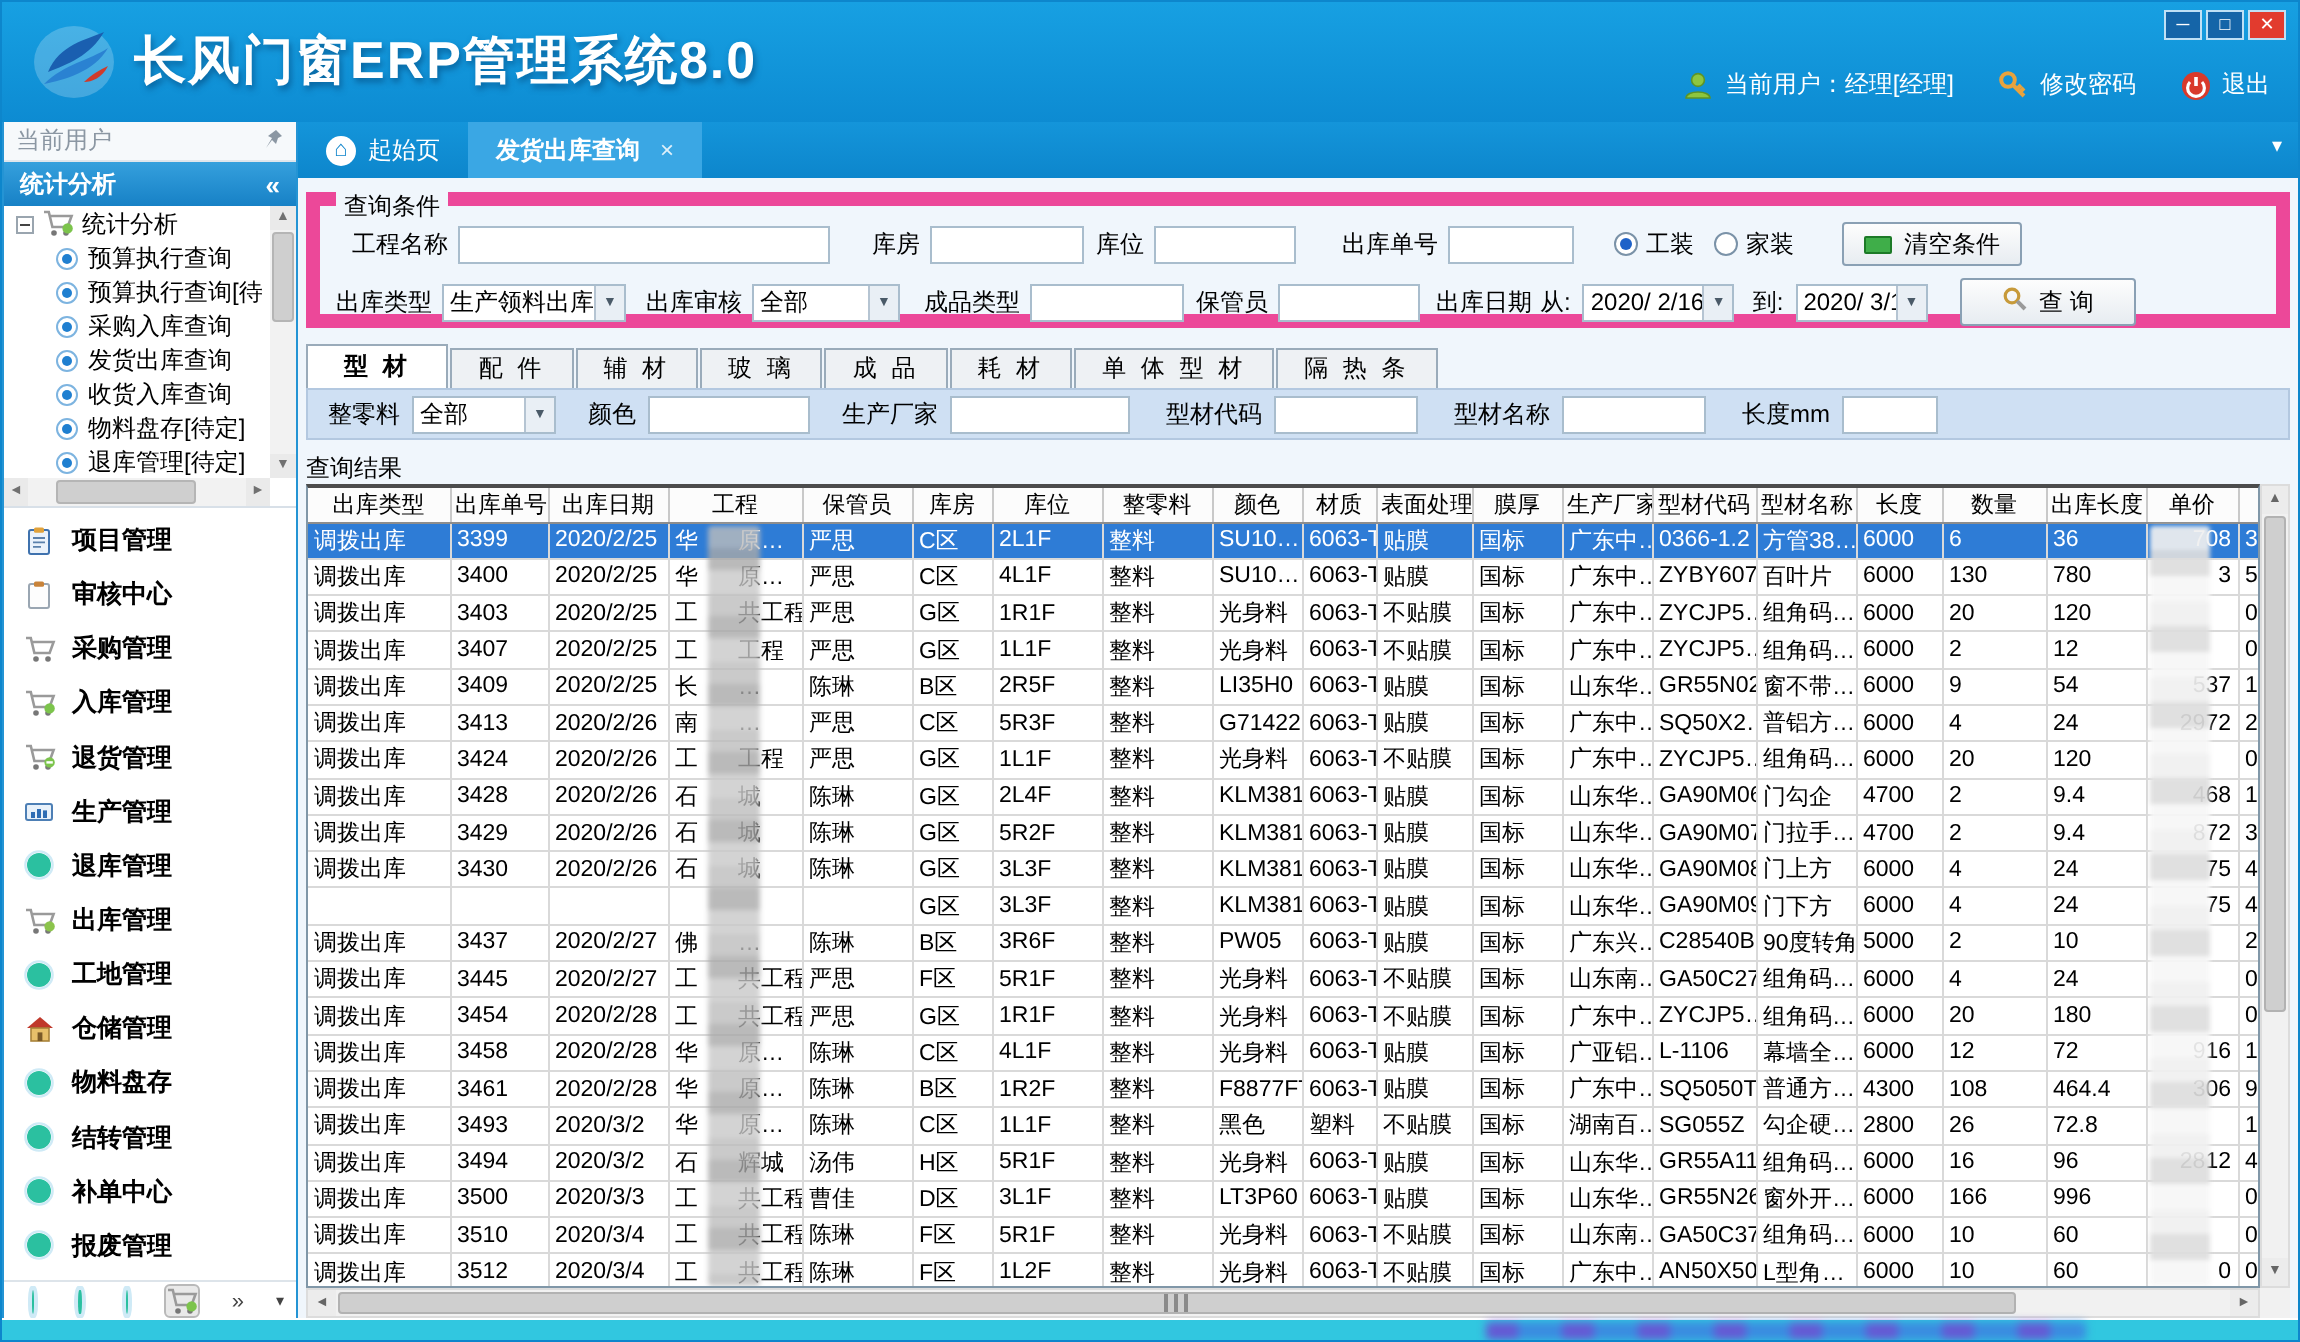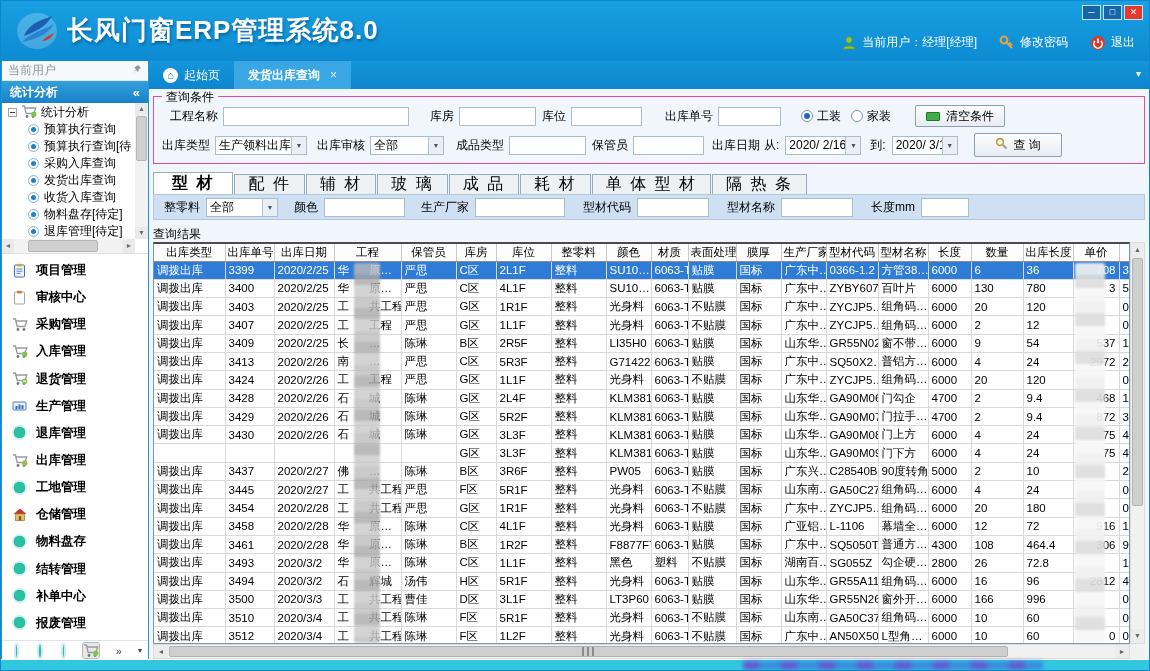--- a/index.html
+++ b/index.html
@@ -64,40 +64,40 @@
   .tabstrip { height:28px; background:linear-gradient(#1495da,#0d86cc); display:flex; align-items:stretch; position:relative; }
   .tab { display:flex; align-items:center; gap:6px; padding:0 14px; color:#fff; font-size:12px; cursor:default; }
   .tab .home-ico { width:15px; height:15px; border-radius:50%; background:#fff; color:#1286cc; font-size:11px;
     line-height:15px; text-align:center; }
   .tab.active { background:#3aa7e4; font-weight:bold; }
   .tab.active .x { font-weight:normal; color:#dff0fa; margin-left:4px; }
   .strip-caret { position:absolute; right:8px; top:7px; color:#fff; font-size:10px; }
 
   
   .content { flex:1; background:#f0f6fc; padding:0 4px; display:flex; flex-direction:column; overflow:hidden; }
-  .groupbox { position:relative; border:1px solid #ec4899; margin-top:7px; height:68px; }
+  .groupbox { position:relative; border:7px solid #ec4899; margin-top:7px; height:68px; }
   .groupbox > .glabel { position:absolute; top:-8px; left:8px; background:#f0f6fc; padding:0 4px; }
   .qrow { position:absolute; left:8px; right:4px; height:22px; display:flex; align-items:center; white-space:nowrap; }
   .qrow.r1 { top:8px; } .qrow.r2 { top:37px; }
   .lbl { display:inline-block; }
   .ipt { height:19px; background:#fff; border:1px solid #a9bdcd; display:inline-flex; align-items:center; padding:0 3px; }
   .sel { padding:0; position:relative; }
   .sel .sv { flex:1; padding:0 3px; overflow:hidden; white-space:nowrap; }
   .da { width:15px; height:100%; background:#e9eff5; border-left:1px solid #b5c4d2; color:#4a5a68;
     font-size:7px; display:flex; align-items:center; justify-content:center; }
   .radio { width:12px; height:12px; border-radius:50%; border:1px solid #7a92a8; background:#fff; position:relative; display:inline-block; }
   .radio.sel-on::after { content:""; position:absolute; left:2px; top:2px; width:6px; height:6px; border-radius:50%; background:#1f62c8; }
   .btn { height:22px; border:1px solid #8aa0b4; background:linear-gradient(#fdfdfd,#e7ecf1); border-radius:2px;
     display:inline-flex; align-items:center; justify-content:center; gap:6px; padding:0 10px; cursor:default; }
   .btn .gi { width:14px; height:9px; background:#3fae49; border:1px solid #1c7a27; border-radius:1px; }
   .btn.search { height:24px; width:88px; }
 
   .mat-tabs { display:flex; align-items:flex-end; margin-top:8px; height:22px; }
   .mtab { height:20px; padding:0 13px; background:#eef1f4; border:1px solid #9aabba; border-bottom:none;
-    display:flex; align-items:center; font-size:16px; letter-spacing:2px; margin-right:1px; cursor:default; }
+    display:flex; align-items:center; font-size:12px; letter-spacing:2px; margin-right:1px; cursor:default; }
   .mtab.active { height:22px; background:#fff; font-weight:bold; padding:0 18px; }
   .filter-band { height:26px; background:#cfe0f3; border:1px solid #b3c8e0; display:flex; align-items:center;
     padding-left:10px; gap:6px; white-space:nowrap; }
   .results-label { margin-top:6px; height:16px; }
 
   
   .table-wrap { flex:1; position:relative; margin-bottom:2px; }
   .grid-area { position:absolute; left:0; top:0; right:15px; bottom:15px; overflow:hidden;
     border:1px solid #8097a8; border-top:2px solid #4c4c4c; background:#fff; }
   table.grid { border-collapse:collapse; table-layout:fixed; width:1000px; }

